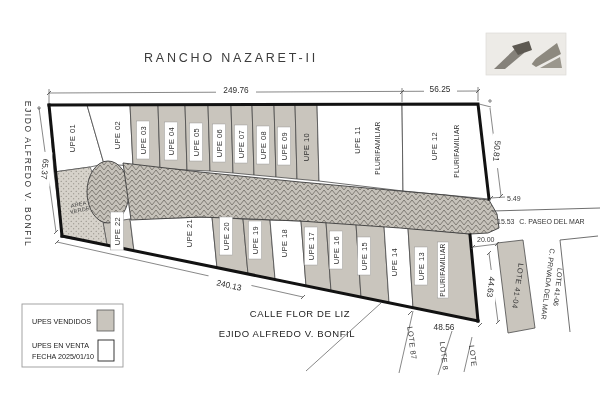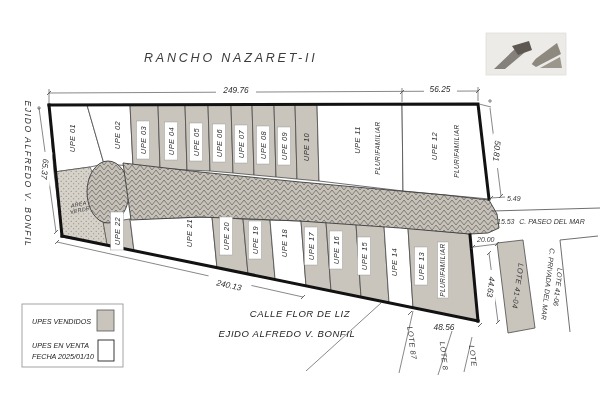--- a/index.html
+++ b/index.html
@@ -1,17 +1,17 @@
 <!DOCTYPE html>
 <html><head>
 <meta charset="utf-8">
 <style>
   html,body{margin:0;padding:0;background:#fff;}
   .stage{position:relative;width:600px;height:400px;background:#fff;overflow:hidden;
-         font-family:"Liberation Sans",sans-serif;font-style:italic;}
+         font-family:"Liberation Sans",sans-serif;}
   svg{display:block;}
   text{fill:#2e2e2e;font-family:"Liberation Sans",sans-serif;}
   .title{font-size:12.5px;letter-spacing:2.8px;fill:#3c3c3c;}
   .lot{stroke:#4a4a4a;stroke-width:0.8;}
   .lot-label{font-size:7.5px;letter-spacing:0.4px;}
   .pluri-label{font-size:6.6px;letter-spacing:0.3px;}
   .labelbox{fill:#ffffff;stroke:#8a8a8a;stroke-width:0.4;}
   .dim{font-size:7px;fill:#3a3a3a;}
   .dim-big{font-size:8.3px;fill:#2e2e2e;}
   .dimline{stroke:#555;stroke-width:0.7;fill:none;}

